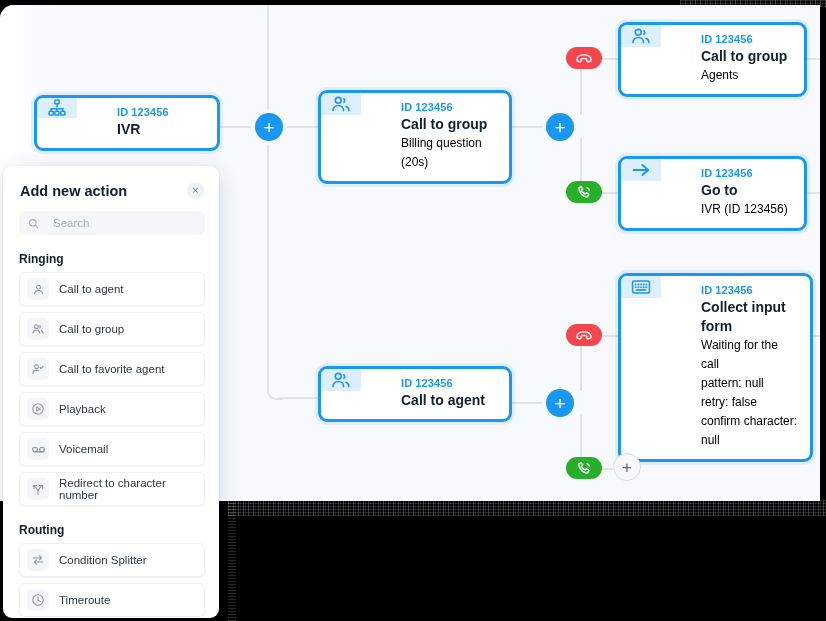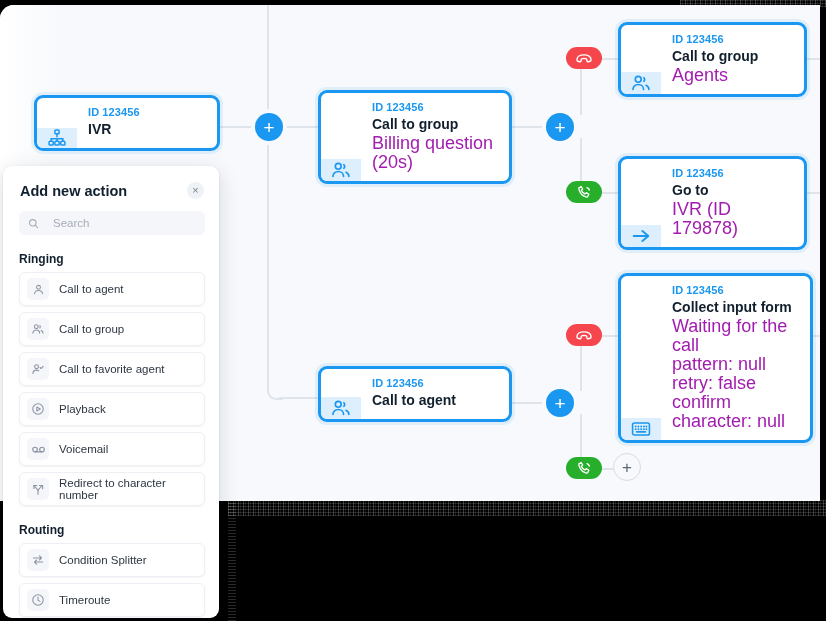--- a/index.html
+++ b/index.html
@@ -40,37 +40,38 @@
   .line{position:absolute;background:#dfe3ea;}
   .line.h{height:2px;}
   .line.v{width:2px;}
   .corner{position:absolute;border:2px solid #dfe3ea;}
   .corner.tl{border-right:none;border-bottom:none;border-top-left-radius:9px;}
   .corner.bl{border-right:none;border-top:none;border-bottom-left-radius:9px;}
 
   
   .node{
     position:absolute;
-    display:flex;align-items:flex-end;
+    display:flex;align-items:flex-start;
     background:#ffffff;
     border:3px solid #1a97f0;
     border-radius:9px;
     box-shadow:0 0 0 3px rgba(26,151,240,.10);
     overflow:hidden;
+    gap:29px;
   }
   .node-icon{
     width:40px;flex:0 0 40px;
     background:#ddeefc;
     display:flex;align-items:center;justify-content:center;
     color:#1a97f0;
   }
   .node-body{padding:7px 11px 9px 11px;flex:1;min-width:0;}
   .node-id{color:#1a97f0;font-size:11px;font-weight:bold;letter-spacing:.1px;line-height:14px;}
   .node-title{color:#12202e;font-size:14px;font-weight:bold;line-height:19px;margin-top:1px;}
-  .node-sub{color:#a21caf;font-size:18px;line-height:19px;}
+  .node-sub{color:#000000;font-size:12px;line-height:19px;}
 
   
   .plus-blue{
     position:absolute;width:28px;height:28px;border-radius:50%;
     background:#1a97f0;color:#fff;
     display:flex;align-items:center;justify-content:center;
     font-size:19px;line-height:1;font-weight:300;
     box-shadow:0 0 0 4px #f7f9fc;
     user-select:none;
   }
@@ -225,21 +226,21 @@
 
     <div class="node" style="left:618px;top:151px;width:183px;">
       <div class="node-icon">
         <svg width="22" height="22" viewBox="0 0 24 24" fill="none" stroke="#1a97f0" stroke-width="2" stroke-linecap="round" stroke-linejoin="round">
           <path d="M4 12h15M13.5 6.5 20 12l-6.5 5.5"></path>
         </svg>
       </div>
       <div class="node-body">
         <div class="node-id">ID 123456</div>
         <div class="node-title">Go to</div>
-        <div class="node-sub">IVR (ID 179878)</div>
+        <div class="node-sub">IVR (ID 123456)</div>
       </div>
     </div>
 
     <div class="node" style="left:618px;top:268px;width:189px;">
       <div class="node-icon">
         <svg width="22" height="22" viewBox="0 0 24 24" fill="none" stroke="#1a97f0" stroke-width="1.7" stroke-linecap="round">
           <rect x="2.8" y="5.5" width="18.4" height="13" rx="2"></rect>
           <path d="M6.2 9.3h.01M9.2 9.3h.01M12.2 9.3h.01M15.2 9.3h.01M17.9 9.3h.01
                    M6.2 12.2h.01M9.2 12.2h.01M12.2 12.2h.01M15.2 12.2h.01M17.9 12.2h.01
                    M7.4 15.1h9.3" stroke-width="2.1"></path>

